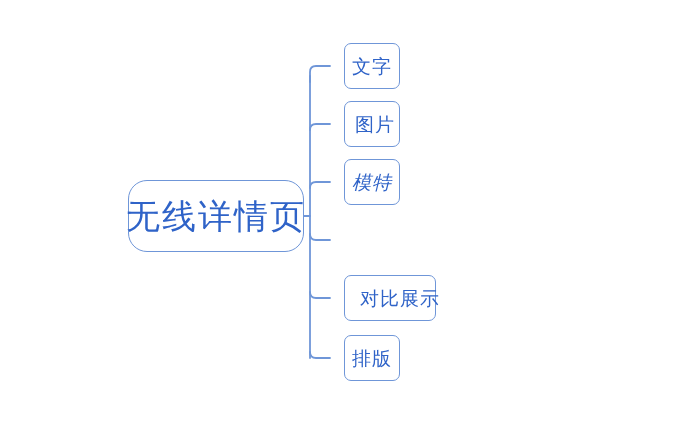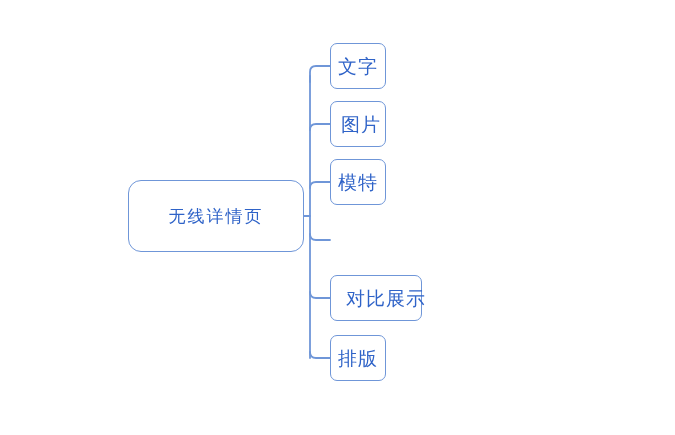--- a/index.html
+++ b/index.html
@@ -45,28 +45,28 @@
     color: #2f63c8;
     letter-spacing: 1px;
     white-space: nowrap;
   }
 
   .node.root {
     left: 128px;
     top: 180px;
     width: 176px;
     height: 72px;
-    border-radius: 13px;
+    border-radius: 19px;
     border-width: 1.6px;
-    font-size: 17px;
+    font-size: 34px;
     letter-spacing: 2px;
   }
 
   .node.child {
-    left: 330px;
+    left: 344px;
     height: 46px;
     border-radius: 7px;
     font-size: 19px;
   }
 
   .node.child.w2 { width: 56px; }
   .node.child.w4 { width: 92px; }
 
   .node-label {
     line-height: 1;
@@ -96,21 +96,21 @@
   </div>
 
   <div class="node child w2" style="top:43px;">
     <span class="node-label">文字</span>
   </div>
 
   <div class="node child w2" style="top:101px;padding-left:6px;">
     <span class="node-label">图片</span>
   </div>
 
-  <div class="node child w2" style="top:159px;">
+  <div class="node child w2" style="top:159px;font-style:italic;">
     <span class="node-label">模特</span>
   </div>
 
 
   <div class="node child w4" style="top:275px;padding-left:20px;">
     <span class="node-label">对比展示</span>
   </div>
 
   <div class="node child w2" style="top:335px;">
     <span class="node-label">排版</span>

